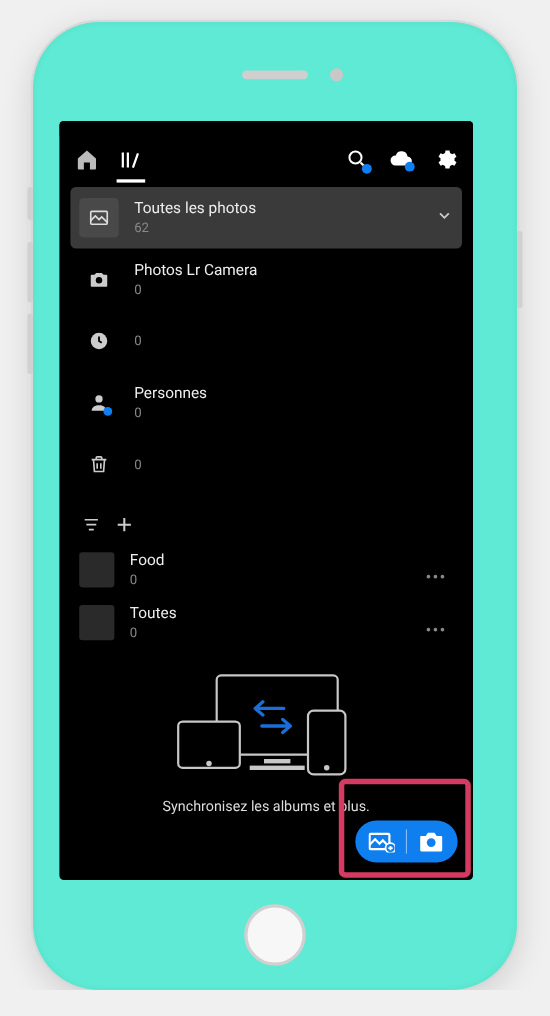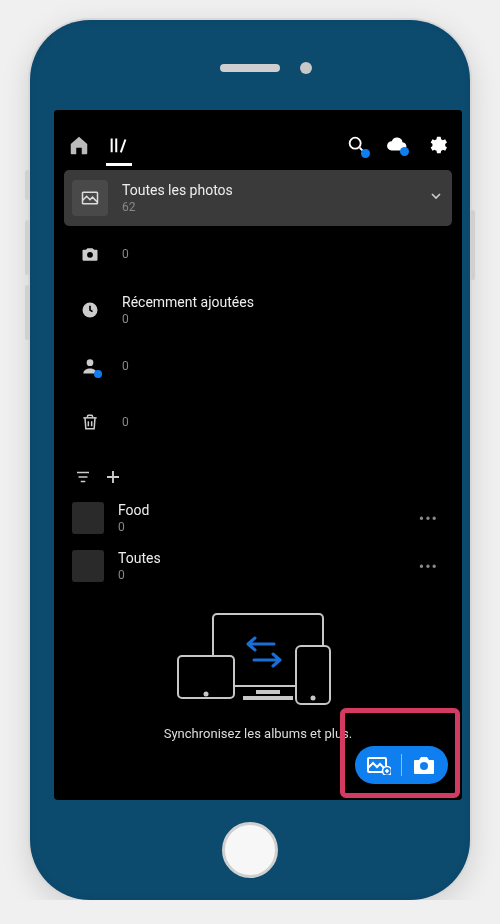--- a/index.html
+++ b/index.html
@@ -7,25 +7,25 @@
     background: #f0f0f0;
     font-family: -apple-system, BlinkMacSystemFont, "Segoe UI", Roboto, sans-serif;
     display: flex;
     justify-content: center;
     align-items: flex-start;
     padding-top: 20px;
   }
   .phone-frame {
     width: 440px;
     height: 880px;
-    background: #0c4a6e;
+    background: #5eead4;
     border-radius: 60px;
     box-shadow: 0 0 0 2px #d8d8d8, 0 8px 30px rgba(0,0,0,0.15), inset 0 0 8px rgba(0,0,0,0.05);
     position: relative;
-    padding: 90px 8px 100px 24px;
+    padding: 90px 40px 100px 24px;
   }
   .speaker {
     position: absolute;
     top: 44px;
     left: 50%;
     transform: translateX(-50%);
     width: 60px;
     height: 8px;
     background: #cfcfcf;
     border-radius: 4px;
@@ -108,21 +108,21 @@
   .chevron { color:#ccc; }
 
   .section-header {
     display:flex; align-items:center;
     padding: 18px 10px 8px 10px;
     gap:12px;
   }
   .section-label { font-size:12px; letter-spacing:1px; color:#bbb; flex:1; }
 
   .album-item {
-    display:flex; align-items:center;
+    display:flex; align-items:flex-end;
     padding: 8px 8px;
     gap:14px;
   }
   .album-thumb {
     width:32px; height:32px; background:#2a2a2a; border-radius:3px;
   }
   .album-more { color:#888; padding:0 6px; font-size:16px; letter-spacing:1px;}
 
   .sync-illustration {
     margin: 18px auto 0 auto;
@@ -226,46 +226,47 @@
       </div>
 
       <div class="list-item">
         <div class="list-icon-box">
           <svg width="20" height="20" viewBox="0 0 24 24" fill="#ccc">
               <path d="M4 7h3l2-2h6l2 2h3a1 1 0 0 1 1 1v11a1 1 0 0 1-1 1H4a1 1 0 0 1-1-1V8a1 1 0 0 1 1-1z"></path>
               <circle cx="12" cy="13" r="3.5" fill="#000"></circle>
             </svg>
         </div>
         <div class="list-text">
+          <span class="list-title">Photos Lr Camera</span>
           <span class="list-count">0</span>
         </div>
       </div>
 
       <div class="list-item">
         <div class="list-icon-box">
           <svg width="20" height="20" viewBox="0 0 24 24" fill="#ccc">
               <circle cx="12" cy="12" r="9"></circle>
               <path d="M12 7v5l3 2" stroke="#000" stroke-width="2" fill="none"></path>
             </svg>
         </div>
         <div class="list-text">
-          <span class="list-title">Récemment ajoutées</span>
           <span class="list-count">0</span>
         </div>
       </div>
 
       <div class="list-item">
         <div class="list-icon-box" style="position:relative">
           <svg width="20" height="20" viewBox="0 0 24 24" fill="#ccc">
               <circle cx="12" cy="8" r="4"></circle>
               <path d="M4 21c0-4 4-6 8-6s8 2 8 6"></path>
             </svg>
           <span style="position:absolute;right:6px;bottom:6px;width:8px;height:8px;background:#0f7ff0;border-radius:50%"></span>
         </div>
         <div class="list-text">
+          <span class="list-title">Personnes</span>
           <span class="list-count">0</span>
         </div>
       </div>
 
       <div class="list-item">
         <div class="list-icon-box">
           <svg width="20" height="20" viewBox="0 0 24 24" fill="none" stroke="#ccc" stroke-width="1.8">
               <path d="M4 7h16"></path>
               <path d="M9 7V5a1 1 0 0 1 1-1h4a1 1 0 0 1 1 1v2"></path>
               <path d="M6 7l1 13h10l1-13"></path>

